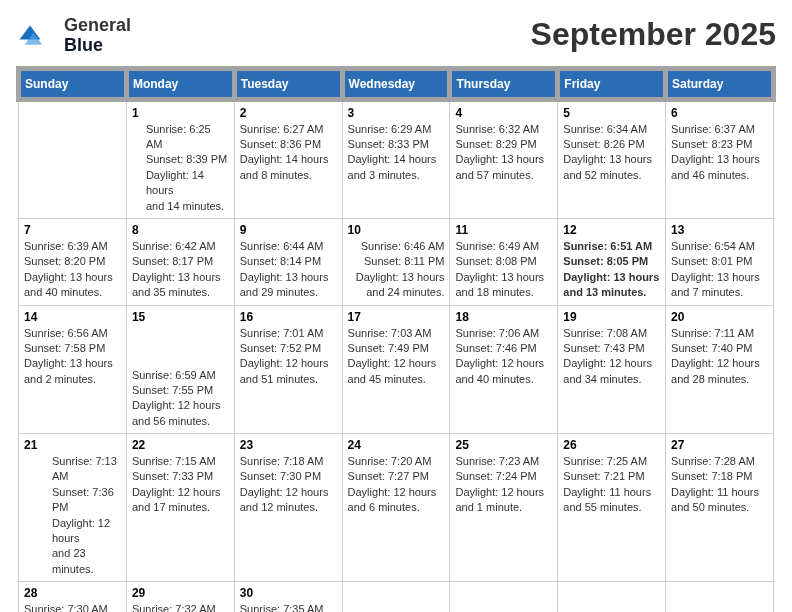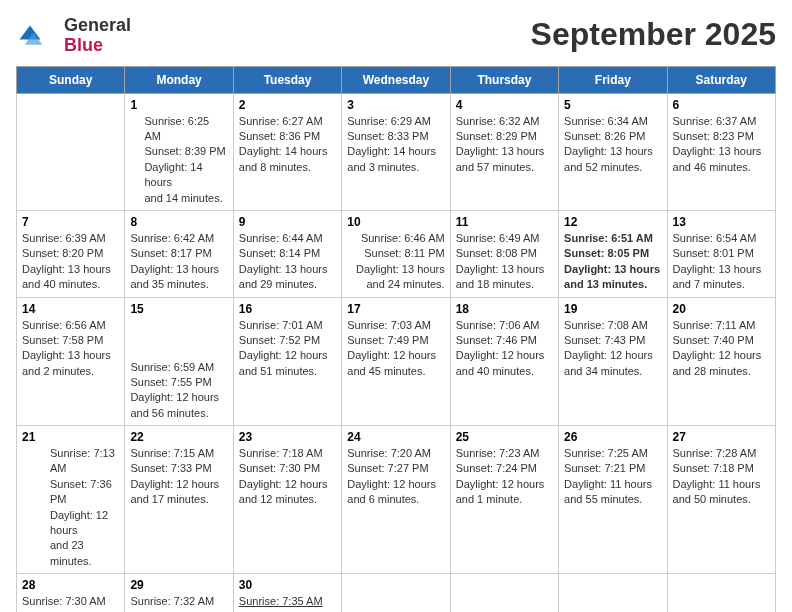--- a/index.html
+++ b/index.html
@@ -20,21 +20,21 @@
       display: flex;
       align-items: center;
       gap: 20px;
     }
     .logo-text {
       font-size: 18px;
       font-weight: bold;
       line-height: 1.1;
     }
     .logo-general { color: #333; }
-    .logo-blue { color: #be185d; }
+    .logo-blue { color: #0f172a; }
     .logo-icon {
       width: 28px;
       height: 28px;
     }
     .title-block {
       text-align: right;
       margin-left: 15px;
     }
     .month-title {
       font-size: 32px;
@@ -47,23 +47,23 @@
     }
     .calendar {
       width: 100%;
       border-collapse: collapse;
       font-size: 11px;
     }
     .calendar th {
       background-color: #2a6db5;
       color: #fff;
       padding: 6px 4px;
-      text-align: center;
+      text-align: left;
       font-size: 12px;
-      border: 1px solid #a3a3a3;
+      border: 5px solid #a3a3a3;
     }
     .calendar td {
       border: 1px solid #ccc;
       vertical-align: top;
       padding: 4px 5px;
       width: 108px;
       min-height: 80px;
       background: #fff;
     }
     .cell-empty {

